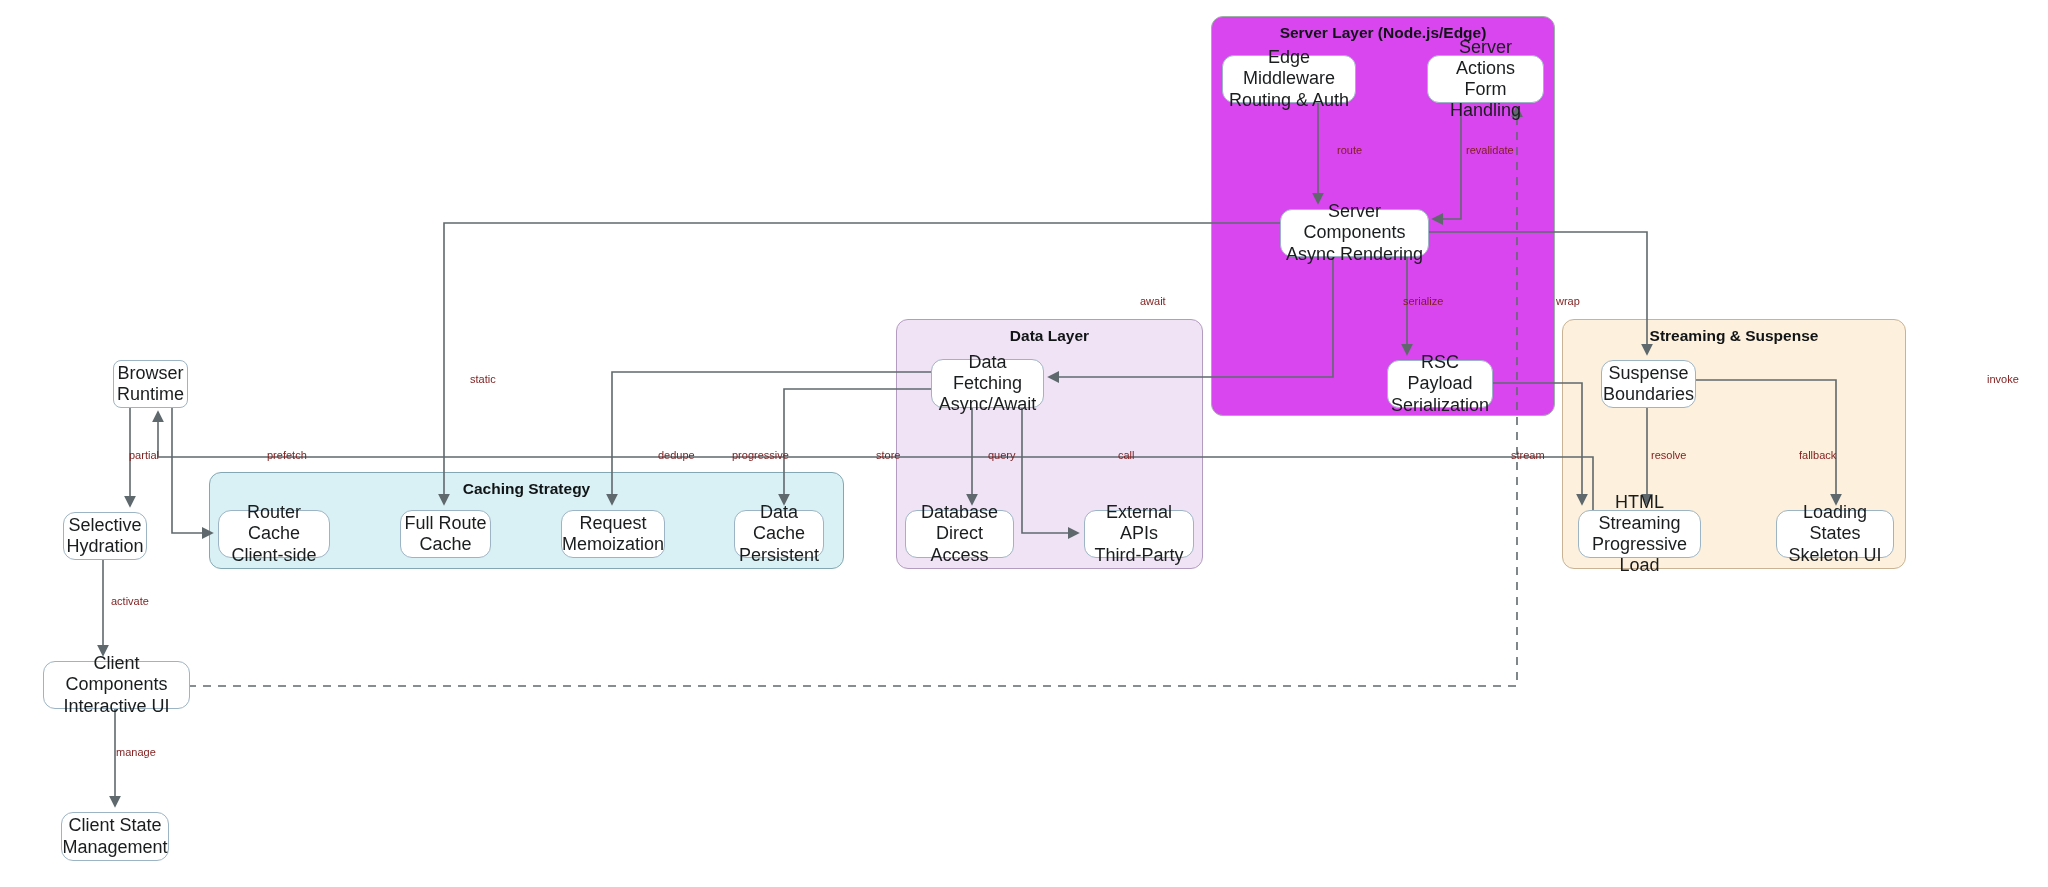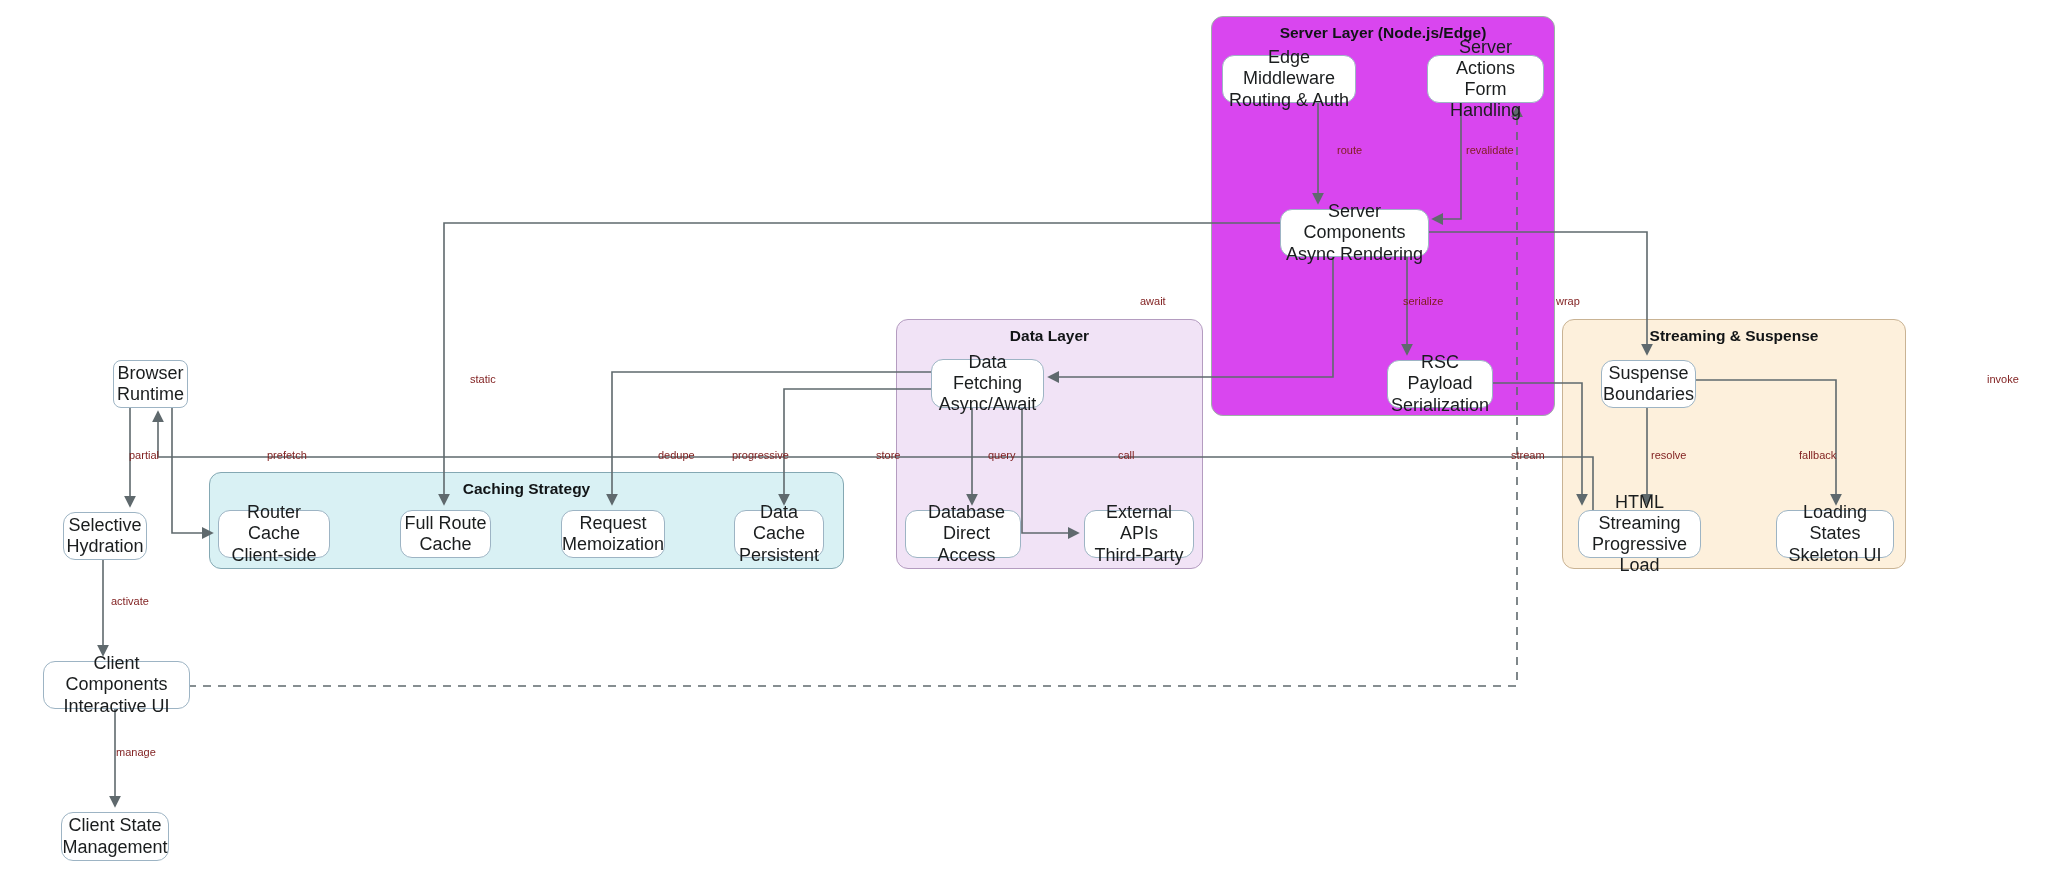--- a/index.html
+++ b/index.html
@@ -63,31 +63,31 @@
   </div>
 
   <div class="node" style="left:113px;top:360px;width:73px;height:46px;border-radius:8px;">Browser
 Runtime</div>
   <div class="node" style="left:63px;top:512px;width:82px;height:46px;">Selective
 Hydration</div>
   <div class="node" style="left:43px;top:661px;width:145px;height:46px;">Client Components
 Interactive UI</div>
   <div class="node" style="left:61px;top:812px;width:106px;height:47px;">Client State
 Management</div>
-  <div class="node" style="left:218px;top:510px;width:110px;height:46px;">Router Cache
+  <div class="node" style="left:218px;top:510px;width:110px;height:46px;border-radius:13px;">Router Cache
 Client-side</div>
   <div class="node" style="left:400px;top:510px;width:89px;height:46px;">Full Route
 Cache</div>
   <div class="node" style="left:561px;top:510px;width:102px;height:46px;">Request
 Memoization</div>
   <div class="node" style="left:734px;top:510px;width:88px;height:46px;">Data Cache
 Persistent</div>
   <div class="node" style="left:931px;top:359px;width:111px;height:47px;">Data Fetching
 Async/Await</div>
-  <div class="node" style="left:905px;top:510px;width:107px;height:46px;padding-left:7px;">Database
+  <div class="node" style="left:905px;top:510px;width:107px;height:46px;">Database
 Direct Access</div>
   <div class="node" style="left:1084px;top:510px;width:108px;height:46px;">External APIs
 Third-Party</div>
   <div class="node" style="left:1222px;top:55px;width:132px;height:46px;">Edge Middleware
 Routing &amp; Auth</div>
   <div class="node" style="left:1427px;top:55px;width:115px;height:46px;">Server Actions
 Form Handling</div>
   <div class="node" style="left:1280px;top:209px;width:147px;height:46px;">Server Components
 Async Rendering</div>
   <div class="node" style="left:1387px;top:360px;width:104px;height:46px;">RSC Payload

